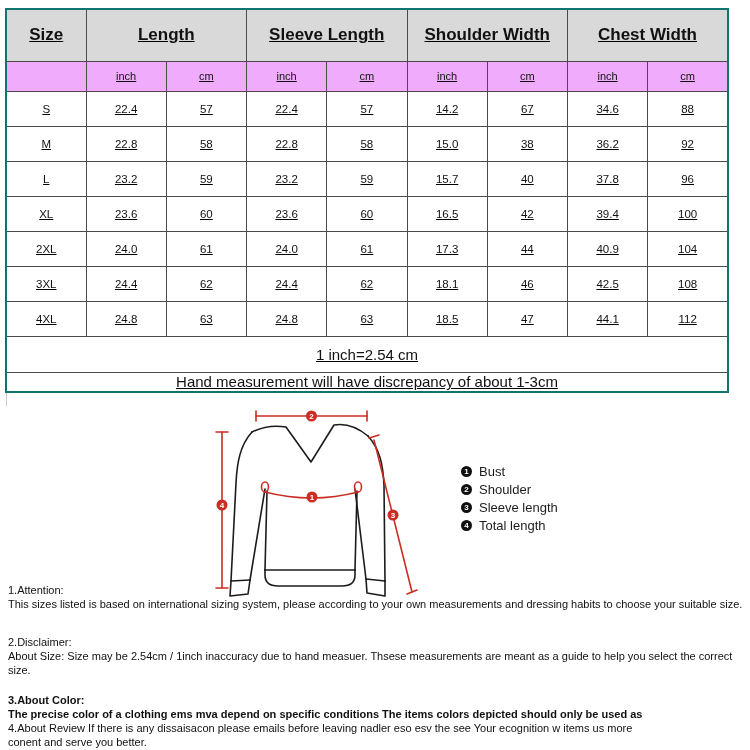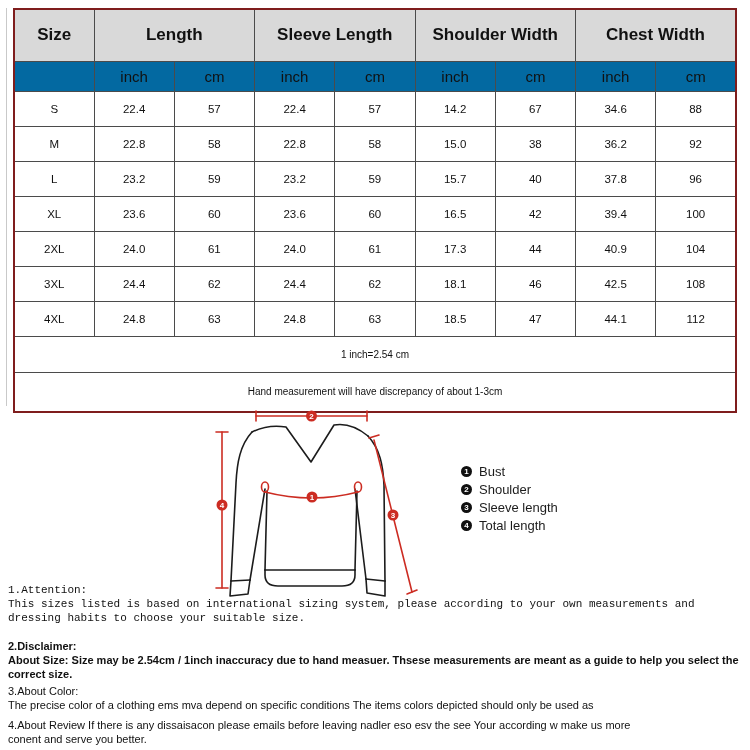--- a/index.html
+++ b/index.html
@@ -3,52 +3,53 @@
 <meta charset="utf-8">
 <style>
   * { box-sizing: border-box; margin: 0; padding: 0; }
   body { background: #fff; font-family: "Liberation Sans", sans-serif; }
   .page { position: relative; width: 750px; height: 750px; background: #fff; overflow: hidden; }
 
   
   .edge-hairline { position: absolute; left: 6px; top: 8px; width: 1px; height: 398px; background: #c9c9c9; }
 
   table.size-table {
-    position: absolute; left: 13px; top: 8px; width: 724px;
+    position: absolute; left: 5px; top: 8px; width: 724px;
     border-collapse: collapse; table-layout: fixed;
-    border: 2px solid #7f1d1d;
+    border: 2px solid #0f766e;
+    text-decoration: underline;
   }
   .size-table td, .size-table th {
     border: 1px solid #4b4b4b; text-align: center; vertical-align: middle;
     color: #111; font-family: "Liberation Sans", sans-serif;
   }
   .size-table col.c-size { width: 80px; }
   tr.hdr-main { height: 52px; }
   tr.hdr-main th { background: #d9d9d9; font-size: 17px; font-weight: bold; }
   tr.hdr-units { height: 30px; }
-  tr.hdr-units td { background: #0369a1; font-size: 15px; }
+  tr.hdr-units td { background: #f0abfc; font-size: 11px; }
   tr.data-row { height: 35px; }
   tr.data-row td { font-size: 11.5px; }
   tr.note-row-1 { height: 36px; }
-  tr.note-row-2 { height: 40px; }
-  .note-cell { font-family: "Liberation Mono", "DejaVu Sans Mono", monospace; font-size: 10px; color: #1a1a1a; }
+  tr.note-row-2 { height: 20px; }
+  .note-cell { font-family: "Liberation Mono", "DejaVu Sans Mono", monospace; font-size: 15px; color: #1a1a1a; }
 
   .legend { position: absolute; left: 461px; top: 463px; }
   .legend-item { display: flex; align-items: center; height: 17px; margin-bottom: 1px; }
   .legend-bullet {
     width: 11px; height: 11px; border-radius: 50%; background: #101010; color: #fff;
     font-size: 8px; font-weight: bold; line-height: 11px; text-align: center;
     margin-right: 7px; flex: 0 0 11px;
   }
   .legend-label { font-size: 13px; color: #1c1c1c; }
 
   .notes { position: absolute; left: 8px; top: 583px; width: 740px; font-size: 11px; line-height: 14px; color: #111; }
-  .note-sec-1 { margin-bottom: 14px; font-family: Liberation Mono, monospace; }
-  .note-sec-2 { margin-bottom: 3px; font-weight: bold; }
-  .note-sec-3 { margin-bottom: 6px; }
+  .note-sec-1 { margin-bottom: 24px; }
+  .note-sec-2 { margin-bottom: 16px; }
+  .note-sec-3 { margin-bottom: 0; font-weight: bold; }
   .sweater-svg { position: absolute; left: 190px; top: 405px; }
 </style>
 </head>
 <body>
 
 <div class="page">
   <div class="edge-hairline"></div>
 
   <table class="size-table">
     <colgroup>
@@ -237,17 +238,17 @@
     </div>
     <div class="note-sec-2">
       <div>2.Disclaimer:</div>
       <div>About Size: Size may be 2.54cm / 1inch inaccuracy due to hand measuer. Thsese measurements are meant as a guide to help you select the correct size.</div>
     </div>
     <div class="note-sec-3">
       <div>3.About Color:</div>
       <div>The precise color of a clothing ems mva depend on specific conditions The items colors depicted should only be used as</div>
     </div>
     <div class="note-sec-4">
-      <div><span>4.About Review</span> <span>If there is any dissaisacon please emails before leaving nadler eso esv the see Your according w make us more</span></div>
+      <div><span>4.About Review</span> <span>If there is any dissaisacon please emails before leaving nadler eso esv the see Your ecognition w items us more</span></div>
       <div>conent and serve you better.</div>
     </div>
   </div>
 </div>
 
 </body></html>

